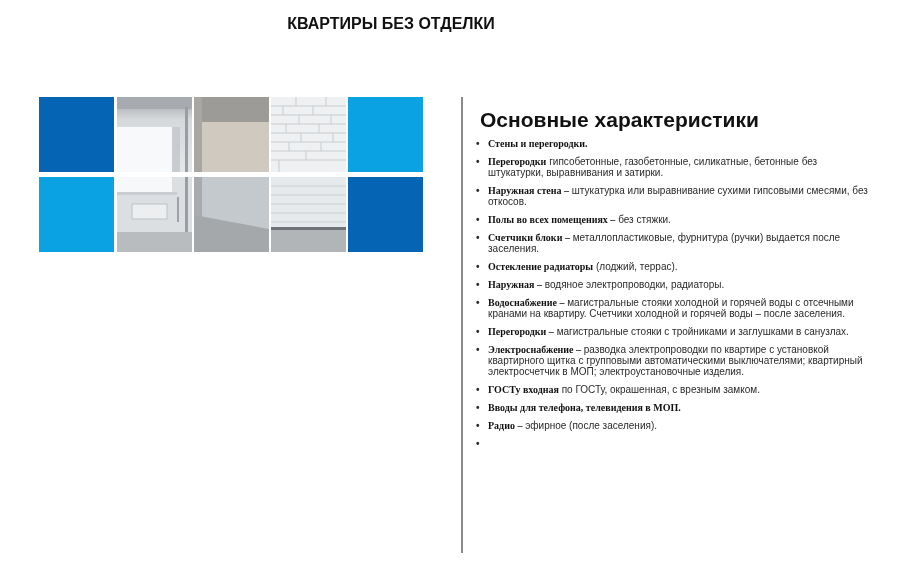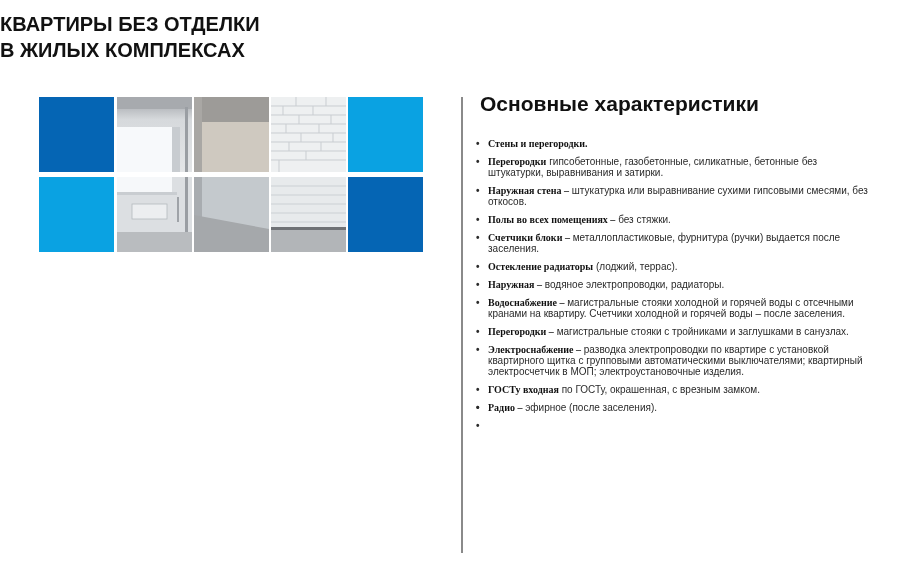--- a/index.html
+++ b/index.html
@@ -1,47 +1,46 @@
 <!DOCTYPE html>
 <html><head>
   <meta charset="utf-8">
   <style>
     html, body { margin: 0; padding: 0; }
     body {
       width: 910px; height: 583px; background: #ffffff; position: relative;
       overflow: hidden; font-family: "Liberation Sans", sans-serif; color: #1a1a1a;
     }
     .title {
-      position: absolute; left: 0; width: 782px; top: 11px; text-align: left;
-      font-weight: bold; font-size: 20px; line-height: 26px; color: #111;
+      position: absolute; left: 0; width: 782px; top: 11px; text-align: center;
+      font-weight: bold; font-size: 16px; line-height: 26px; color: #111;
     }
     .mosaic { position: absolute; left: 39px; top: 97px; width: 384px; height: 155px; }
     .tile { position: absolute; width: 75px; height: 75px; overflow: hidden; }
     .tile.blue-dark { background: #0565b4; }
     .tile.blue-light { background: #0aa2e2; }
     .divider {
       position: absolute; left: 461px; top: 97px; width: 2px; height: 456px; background: #8a8a8a;
     }
     .section-title {
-      position: absolute; left: 480px; top: 92px; font-size: 21px; font-weight: bold; color: #111;
+      position: absolute; left: 480px; top: 108px; font-size: 21px; font-weight: bold; color: #111;
     }
     .features { position: absolute; left: 474px; top: 138px; width: 400px; margin: 0; padding: 0; list-style: none; }
     .feature {
       position: relative; padding-left: 14px; font-size: 10px; line-height: 11px;
       margin-bottom: 7px; color: #2a2a2a;
     }
     .feature .bullet { position: absolute; left: 2px; top: 0; font-weight: bold; }
     .feature .bold { font-weight: bold; color: #111; font-family: Liberation Serif, serif; }
   </style>
 </head>
 <body>
 
 <div class="title">
   <div>КВАРТИРЫ БЕЗ ОТДЕЛКИ</div>
-  <div>В ЖИЛЫХ КОМПЛЕКСАХ</div>
 </div>
 
 <div class="mosaic">
 
   <div class="tile blue-dark" style="left:0;top:0"></div>
   <div class="tile" style="left:78px;top:0">
     <svg width="75" height="75" viewBox="0 0 75 75">
       <defs>
           <linearGradient id="g1" x1="0" y1="0" x2="0" y2="1">
             <stop offset="0" stop-color="#9c9fa3"></stop>
@@ -139,16 +138,16 @@
   <li class="feature"><span class="bullet">•</span><span class="bold">Перегородки</span><span> гипсобетонные, газобетонные, силикатные, бетонные без штукатурки, выравнивания и затирки.</span></li>
   <li class="feature"><span class="bullet">•</span><span class="bold">Наружная стена –</span><span> штукатурка или выравнивание сухими гипсовыми смесями, без откосов.</span></li>
   <li class="feature"><span class="bullet">•</span><span class="bold">Полы во всех помещениях –</span><span> без стяжки.</span></li>
   <li class="feature"><span class="bullet">•</span><span class="bold">Счетчики блоки –</span><span> металлопластиковые, фурнитура (ручки) выдается после заселения.</span></li>
   <li class="feature"><span class="bullet">•</span><span class="bold">Остекление радиаторы</span><span> (лоджий, террас).</span></li>
   <li class="feature"><span class="bullet">•</span><span class="bold">Наружная –</span><span> водяное электропроводки, радиаторы.</span></li>
   <li class="feature"><span class="bullet">•</span><span class="bold">Водоснабжение –</span><span> магистральные стояки холодной и горячей воды с отсечными кранами на квартиру. Счетчики холодной и горячей воды – после заселения.</span></li>
   <li class="feature"><span class="bullet">•</span><span class="bold">Перегородки –</span><span> магистральные стояки с тройниками и заглушками в санузлах.</span></li>
   <li class="feature"><span class="bullet">•</span><span class="bold">Электроснабжение –</span><span> разводка электропроводки по квартире с установкой квартирного щитка с групповыми автоматическими выключателями; квартирный электросчетчик в МОП; электроустановочные изделия.</span></li>
   <li class="feature"><span class="bullet">•</span><span class="bold">ГОСТу входная</span><span> по ГОСТу, окрашенная, с врезным замком.</span></li>
-  <li class="feature"><span class="bullet">•</span><span></span></li>
+  <li class="feature"><span class="bullet">•</span><span class="bold">Вводы для телефона, телевидения в МОП.</span><span></span></li>
   <li class="feature"><span class="bullet">•</span><span class="bold">Радио –</span><span> эфирное (после заселения).</span></li>
   <li class="feature"><span class="bullet">•</span><span></span></li>
 </ul>
 
 </body></html>

